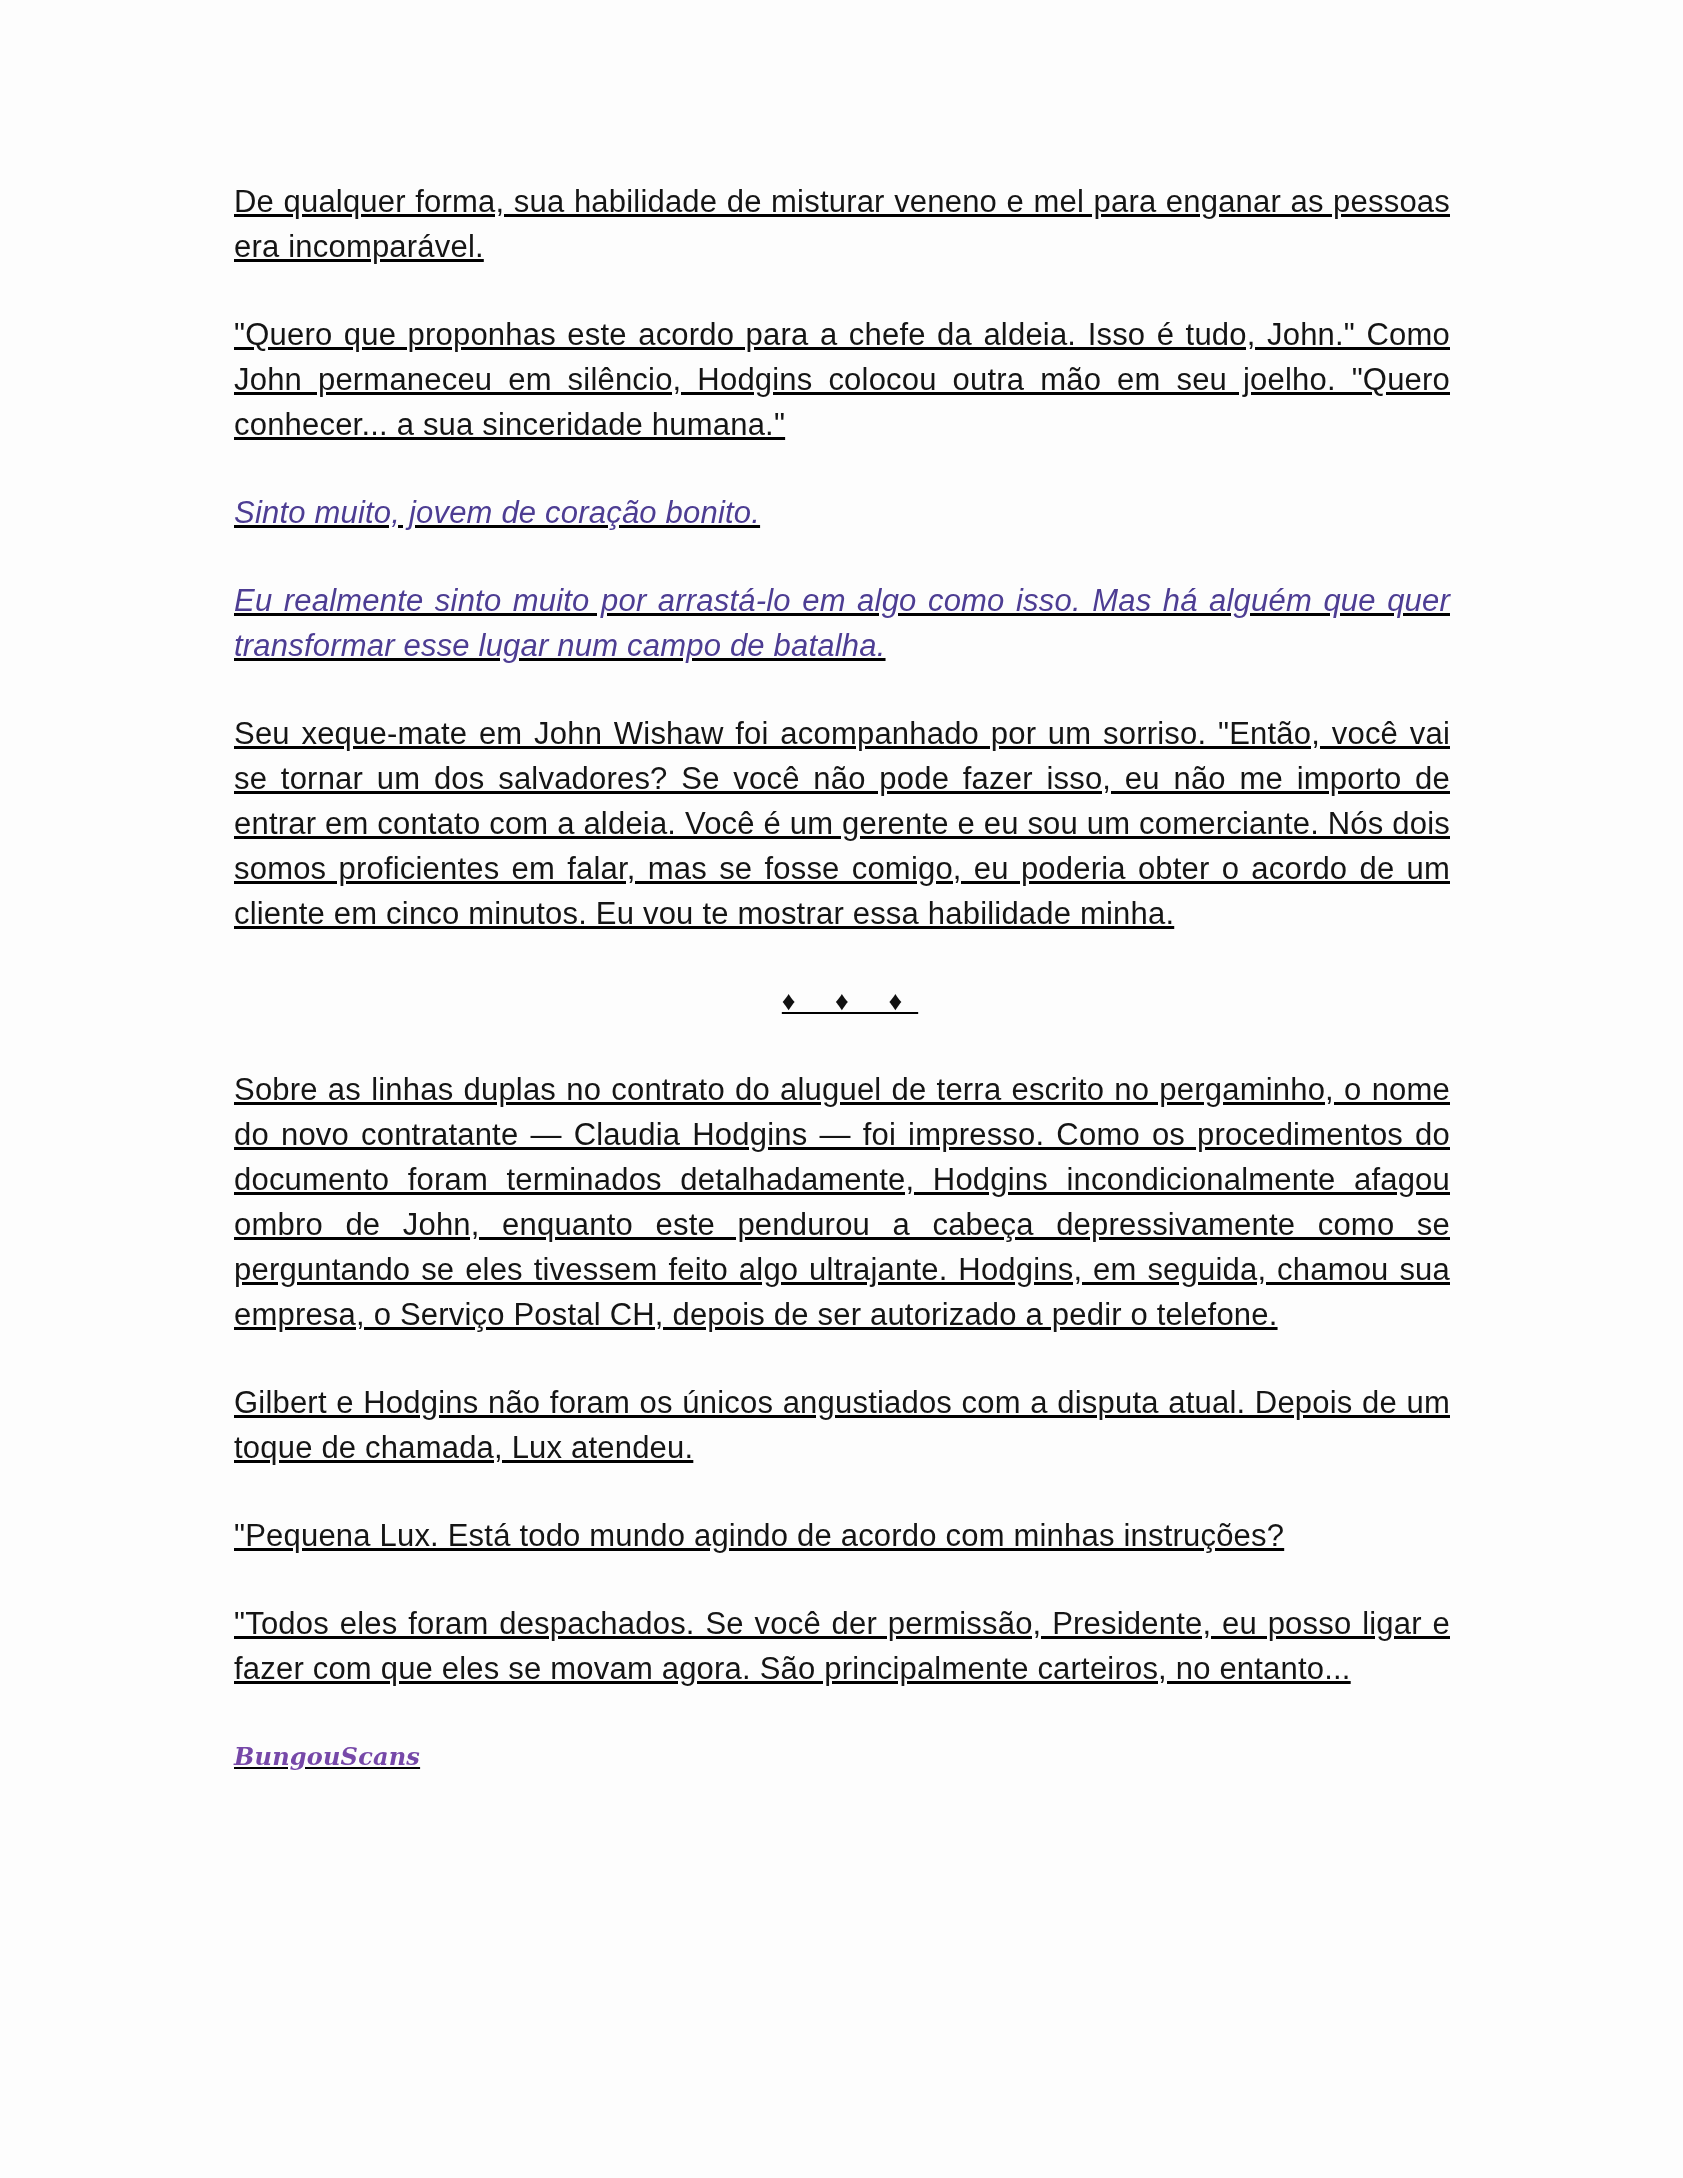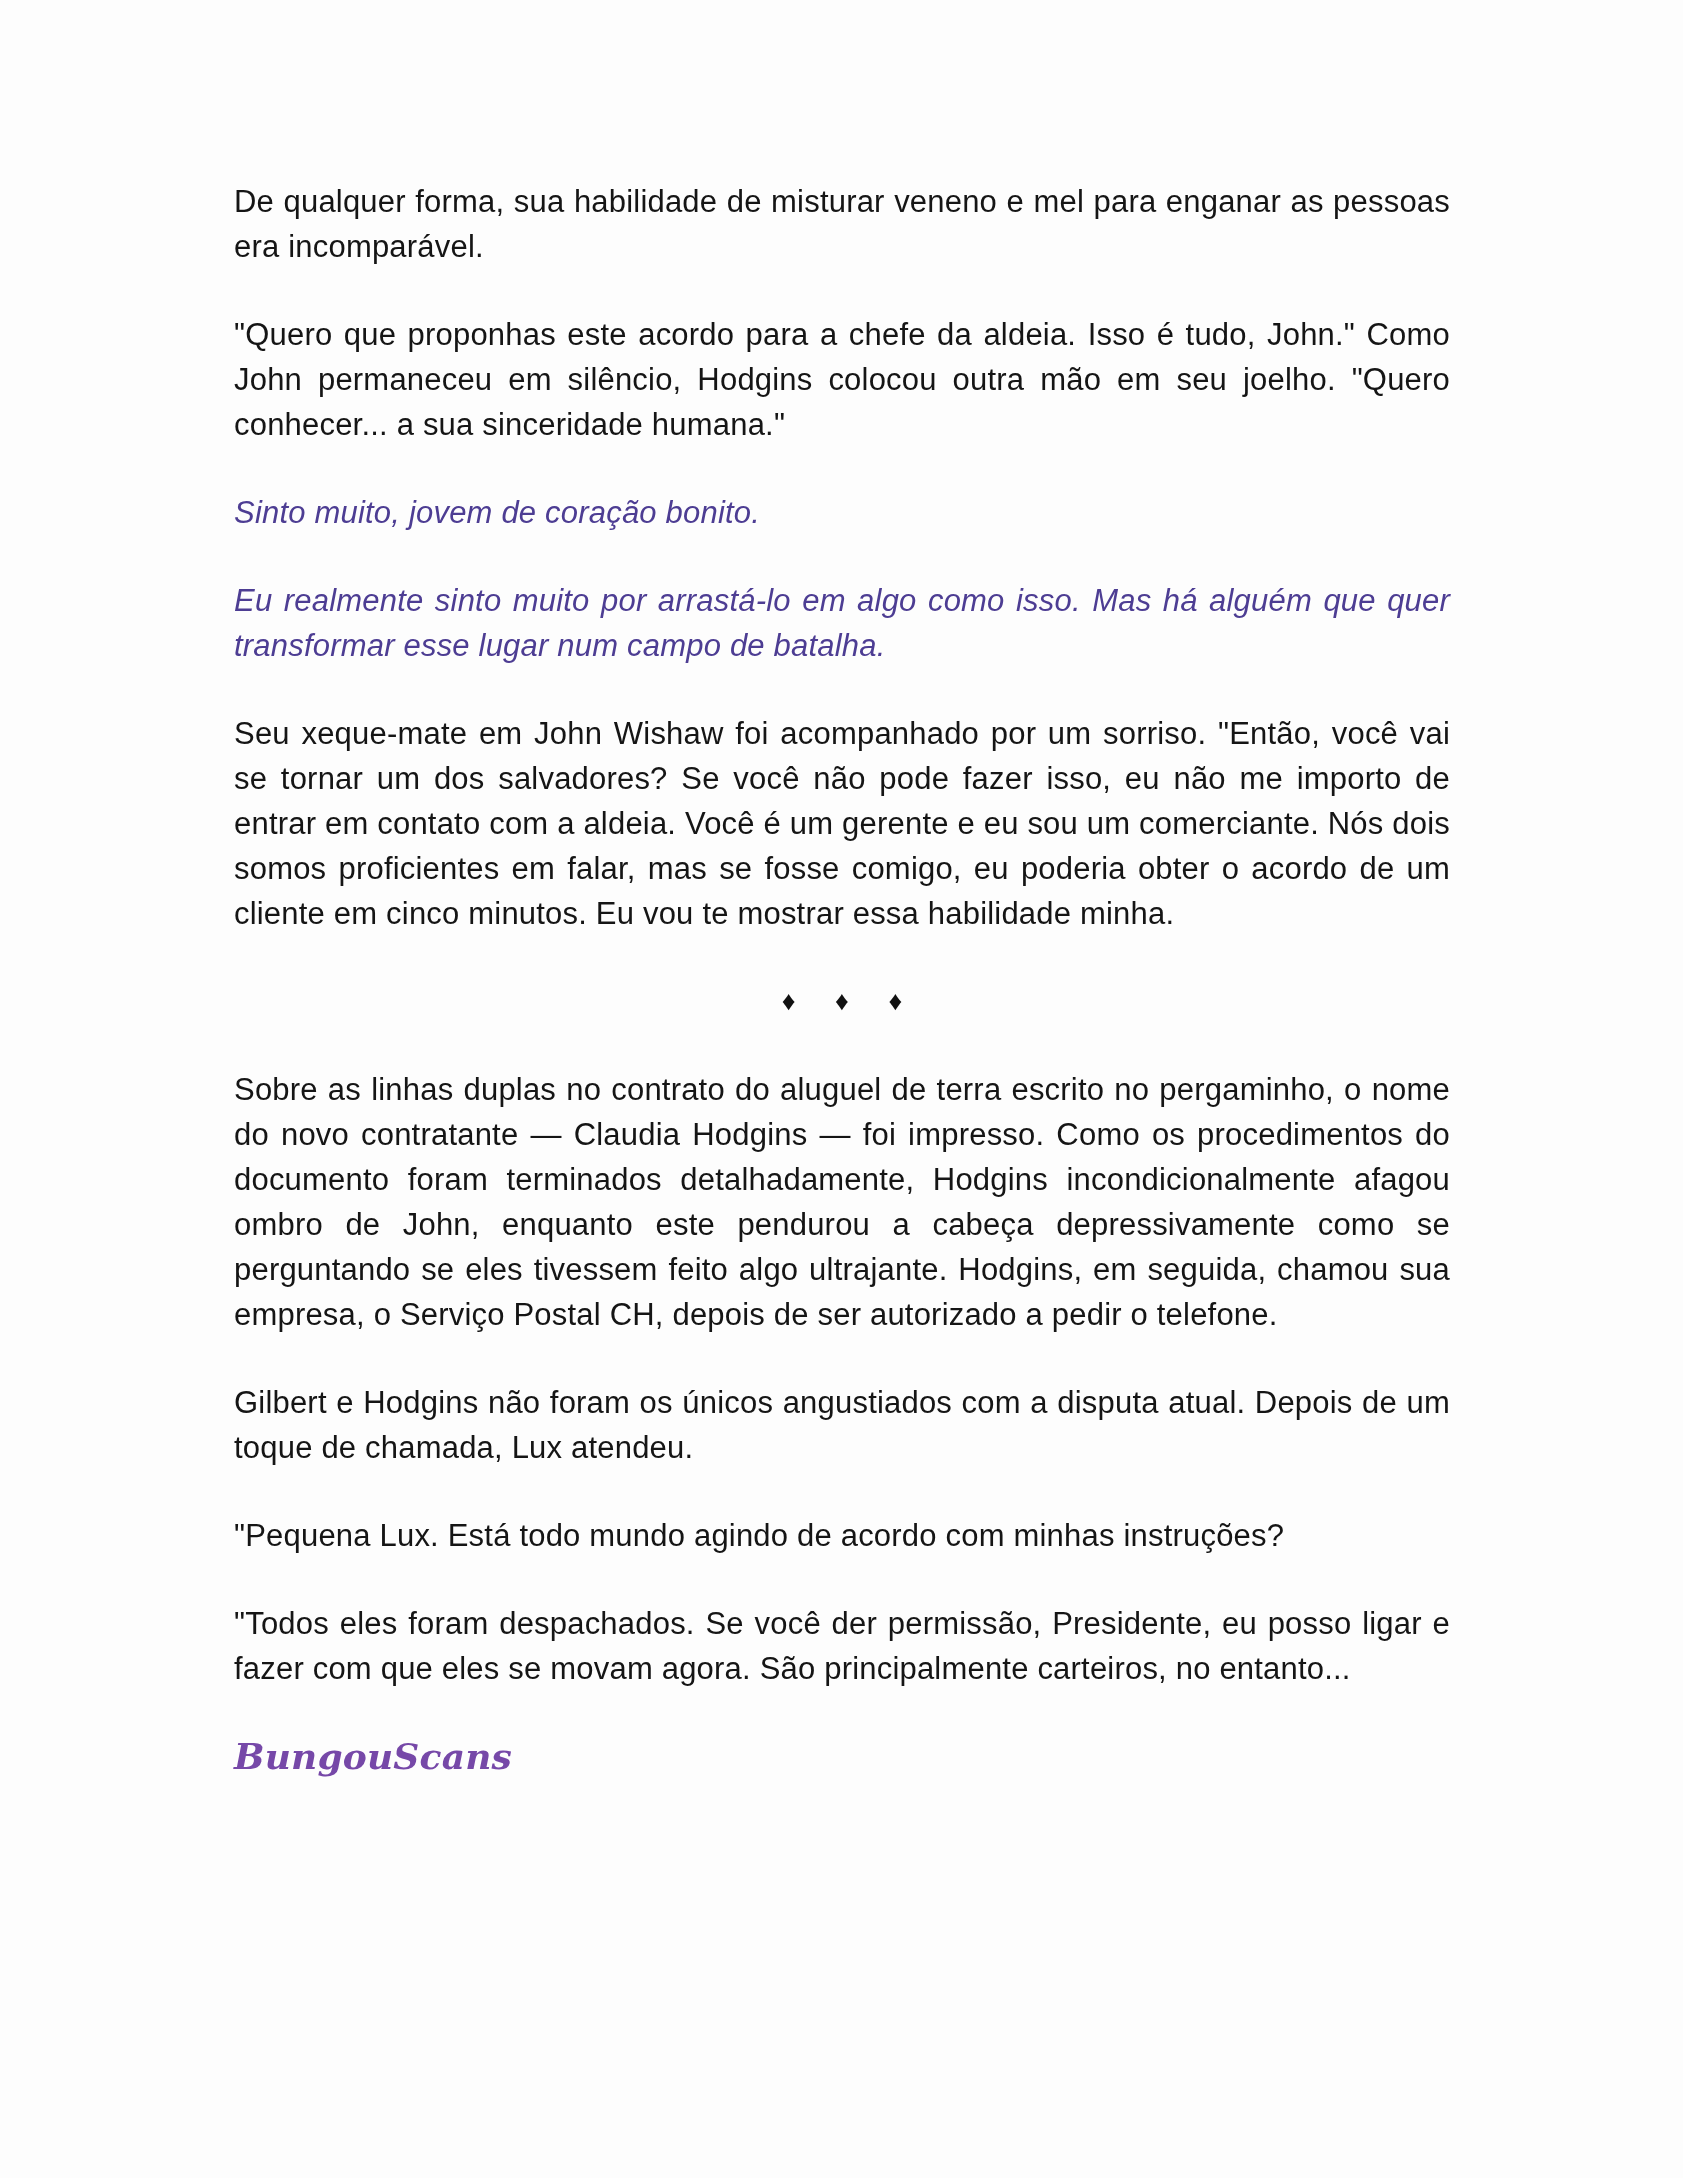--- a/index.html
+++ b/index.html
@@ -9,20 +9,21 @@
     height: 2178px;
     background: #fdfdfd;
     overflow: hidden;
   }
   .page {
     box-sizing: border-box;
     width: 1683px;
     height: 2028px;
     padding: 179px 233px 0 234px;
     background: #fdfdfd;
+    text-decoration: underline;
   }
   .page p {
     margin: 0 0 43px 0;
     font-family: "Liberation Sans", sans-serif;
     font-size: 31px;
     line-height: 45px;
     color: #151515;
     text-align: justify;
     letter-spacing: 0.2px;
   }
@@ -35,21 +36,21 @@
     text-align: center;
     font-size: 27px;
     letter-spacing: 16px;
     text-indent: 16px;
     color: #111111;
   }
   .page p.credit {
     font-family: "DejaVu Serif", serif;
     font-style: italic;
     font-weight: bold;
-    font-size: 36px;
+    font-size: 24px;
     color: #7648a8;
     text-align: left;
     margin-top: 2px;
   }
 </style>
 </head>
 <body>
 
 <main class="page">
   <section id="text-column">

